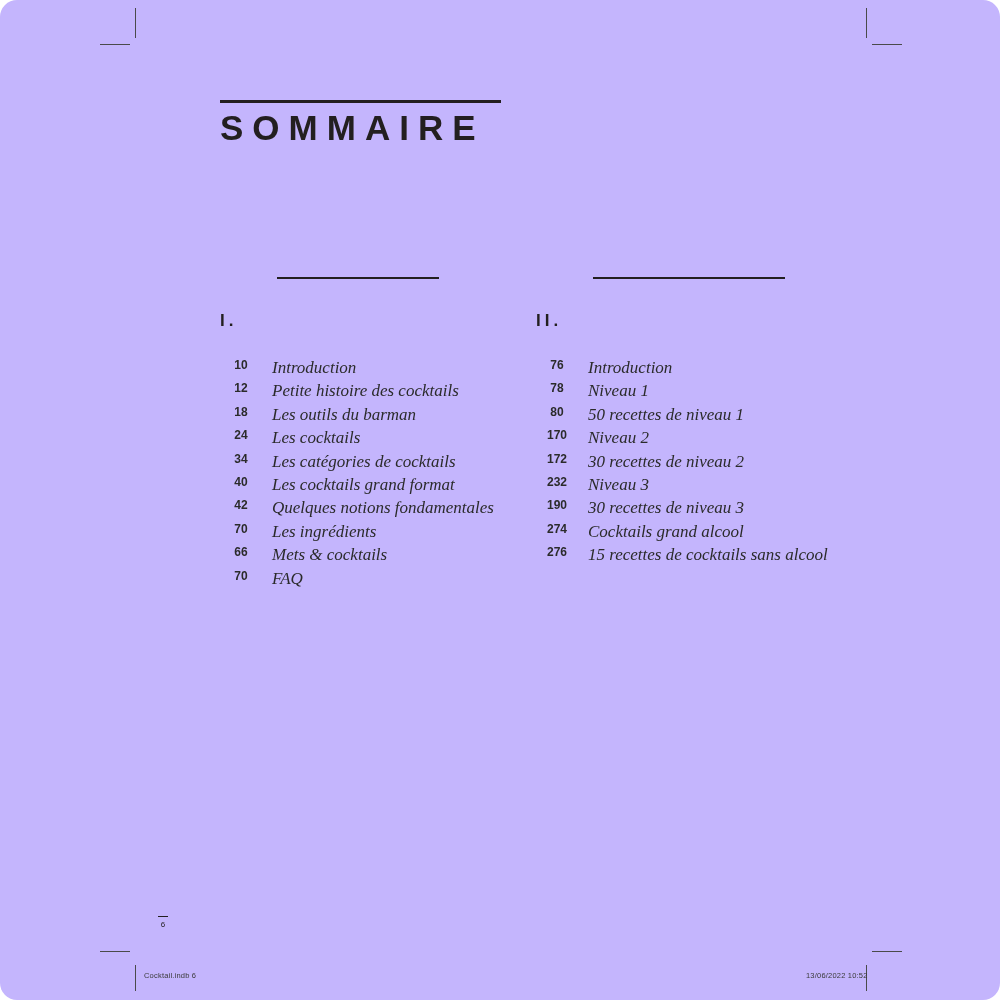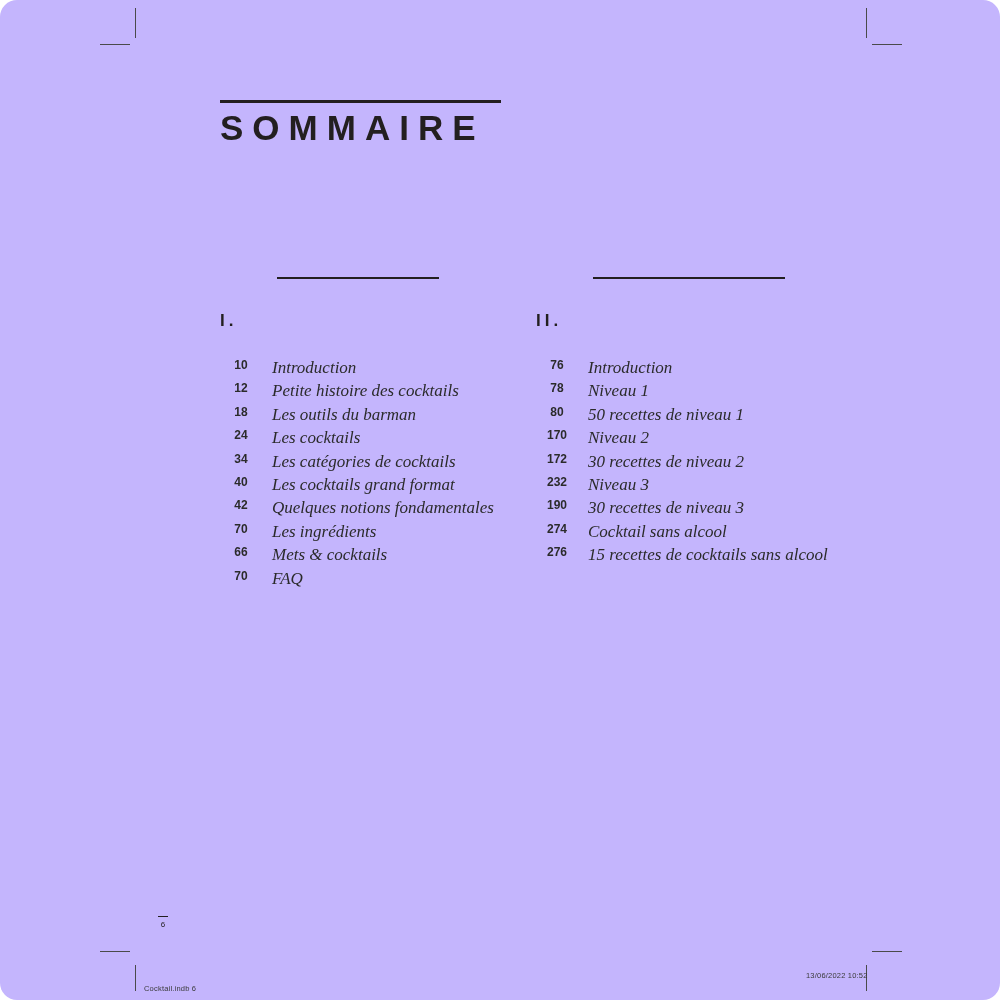--- a/index.html
+++ b/index.html
@@ -148,21 +148,20 @@
 
   
   .slug-left {
     position: absolute;
     left: 144px;
     top: 971px;
     font-size: 7.5px;
     color: #3a3a3a;
     letter-spacing: .2px;
     font-family: "Liberation Sans", sans-serif;
-    margin-top: 13px;
   }
   .slug-right {
     position: absolute;
     left: 806px;
     top: 971px;
     font-size: 7.5px;
     color: #3a3a3a;
     letter-spacing: .2px;
     font-family: "Liberation Sans", sans-serif;
   }
@@ -262,21 +261,21 @@
       <li class="toc-item">
         <span class="toc-page">232</span>
         <span class="toc-label">Niveau 3</span>
       </li>
       <li class="toc-item">
         <span class="toc-page">190</span>
         <span class="toc-label">30 recettes de niveau 3</span>
       </li>
       <li class="toc-item">
         <span class="toc-page">274</span>
-        <span class="toc-label">Cocktail sans alcool</span>
+        <span class="toc-label">Cocktails grand alcool</span>
       </li>
       <li class="toc-item">
         <span class="toc-page">276</span>
         <span class="toc-label">15 recettes de cocktails sans alcool</span>
       </li>
     </ul>
   </div>
 
   <div class="folio">
     <div class="folio-dash"></div>

